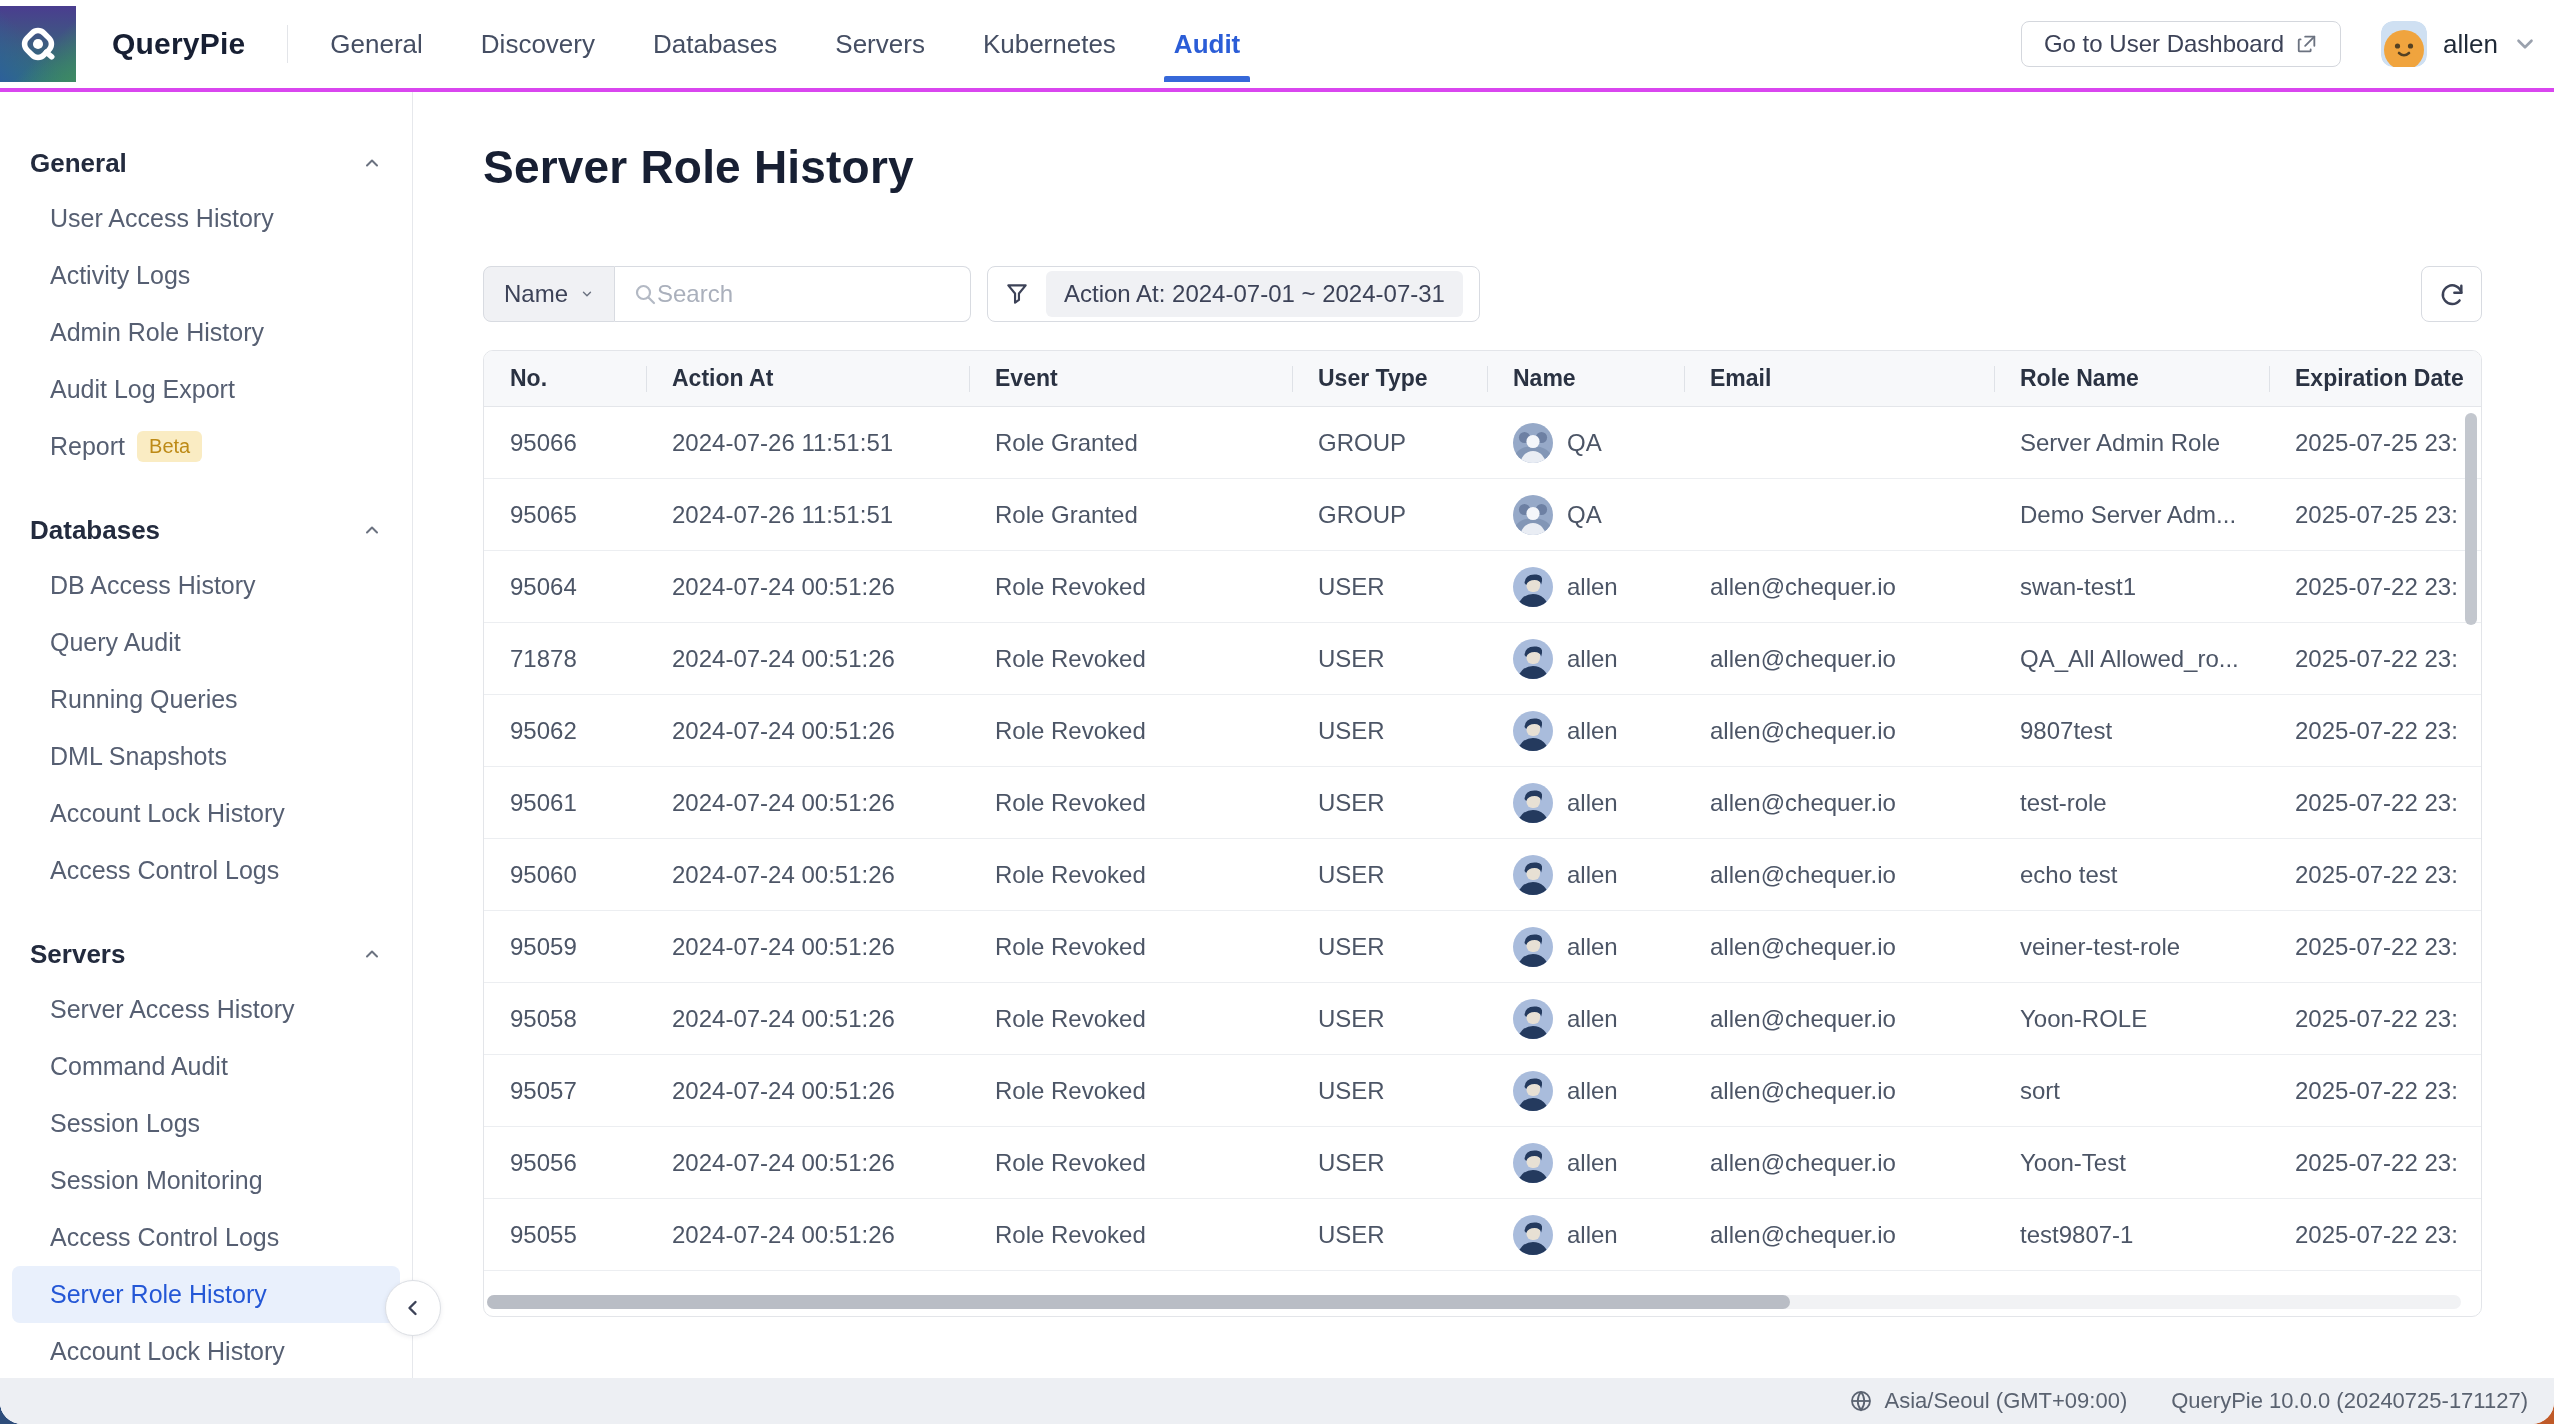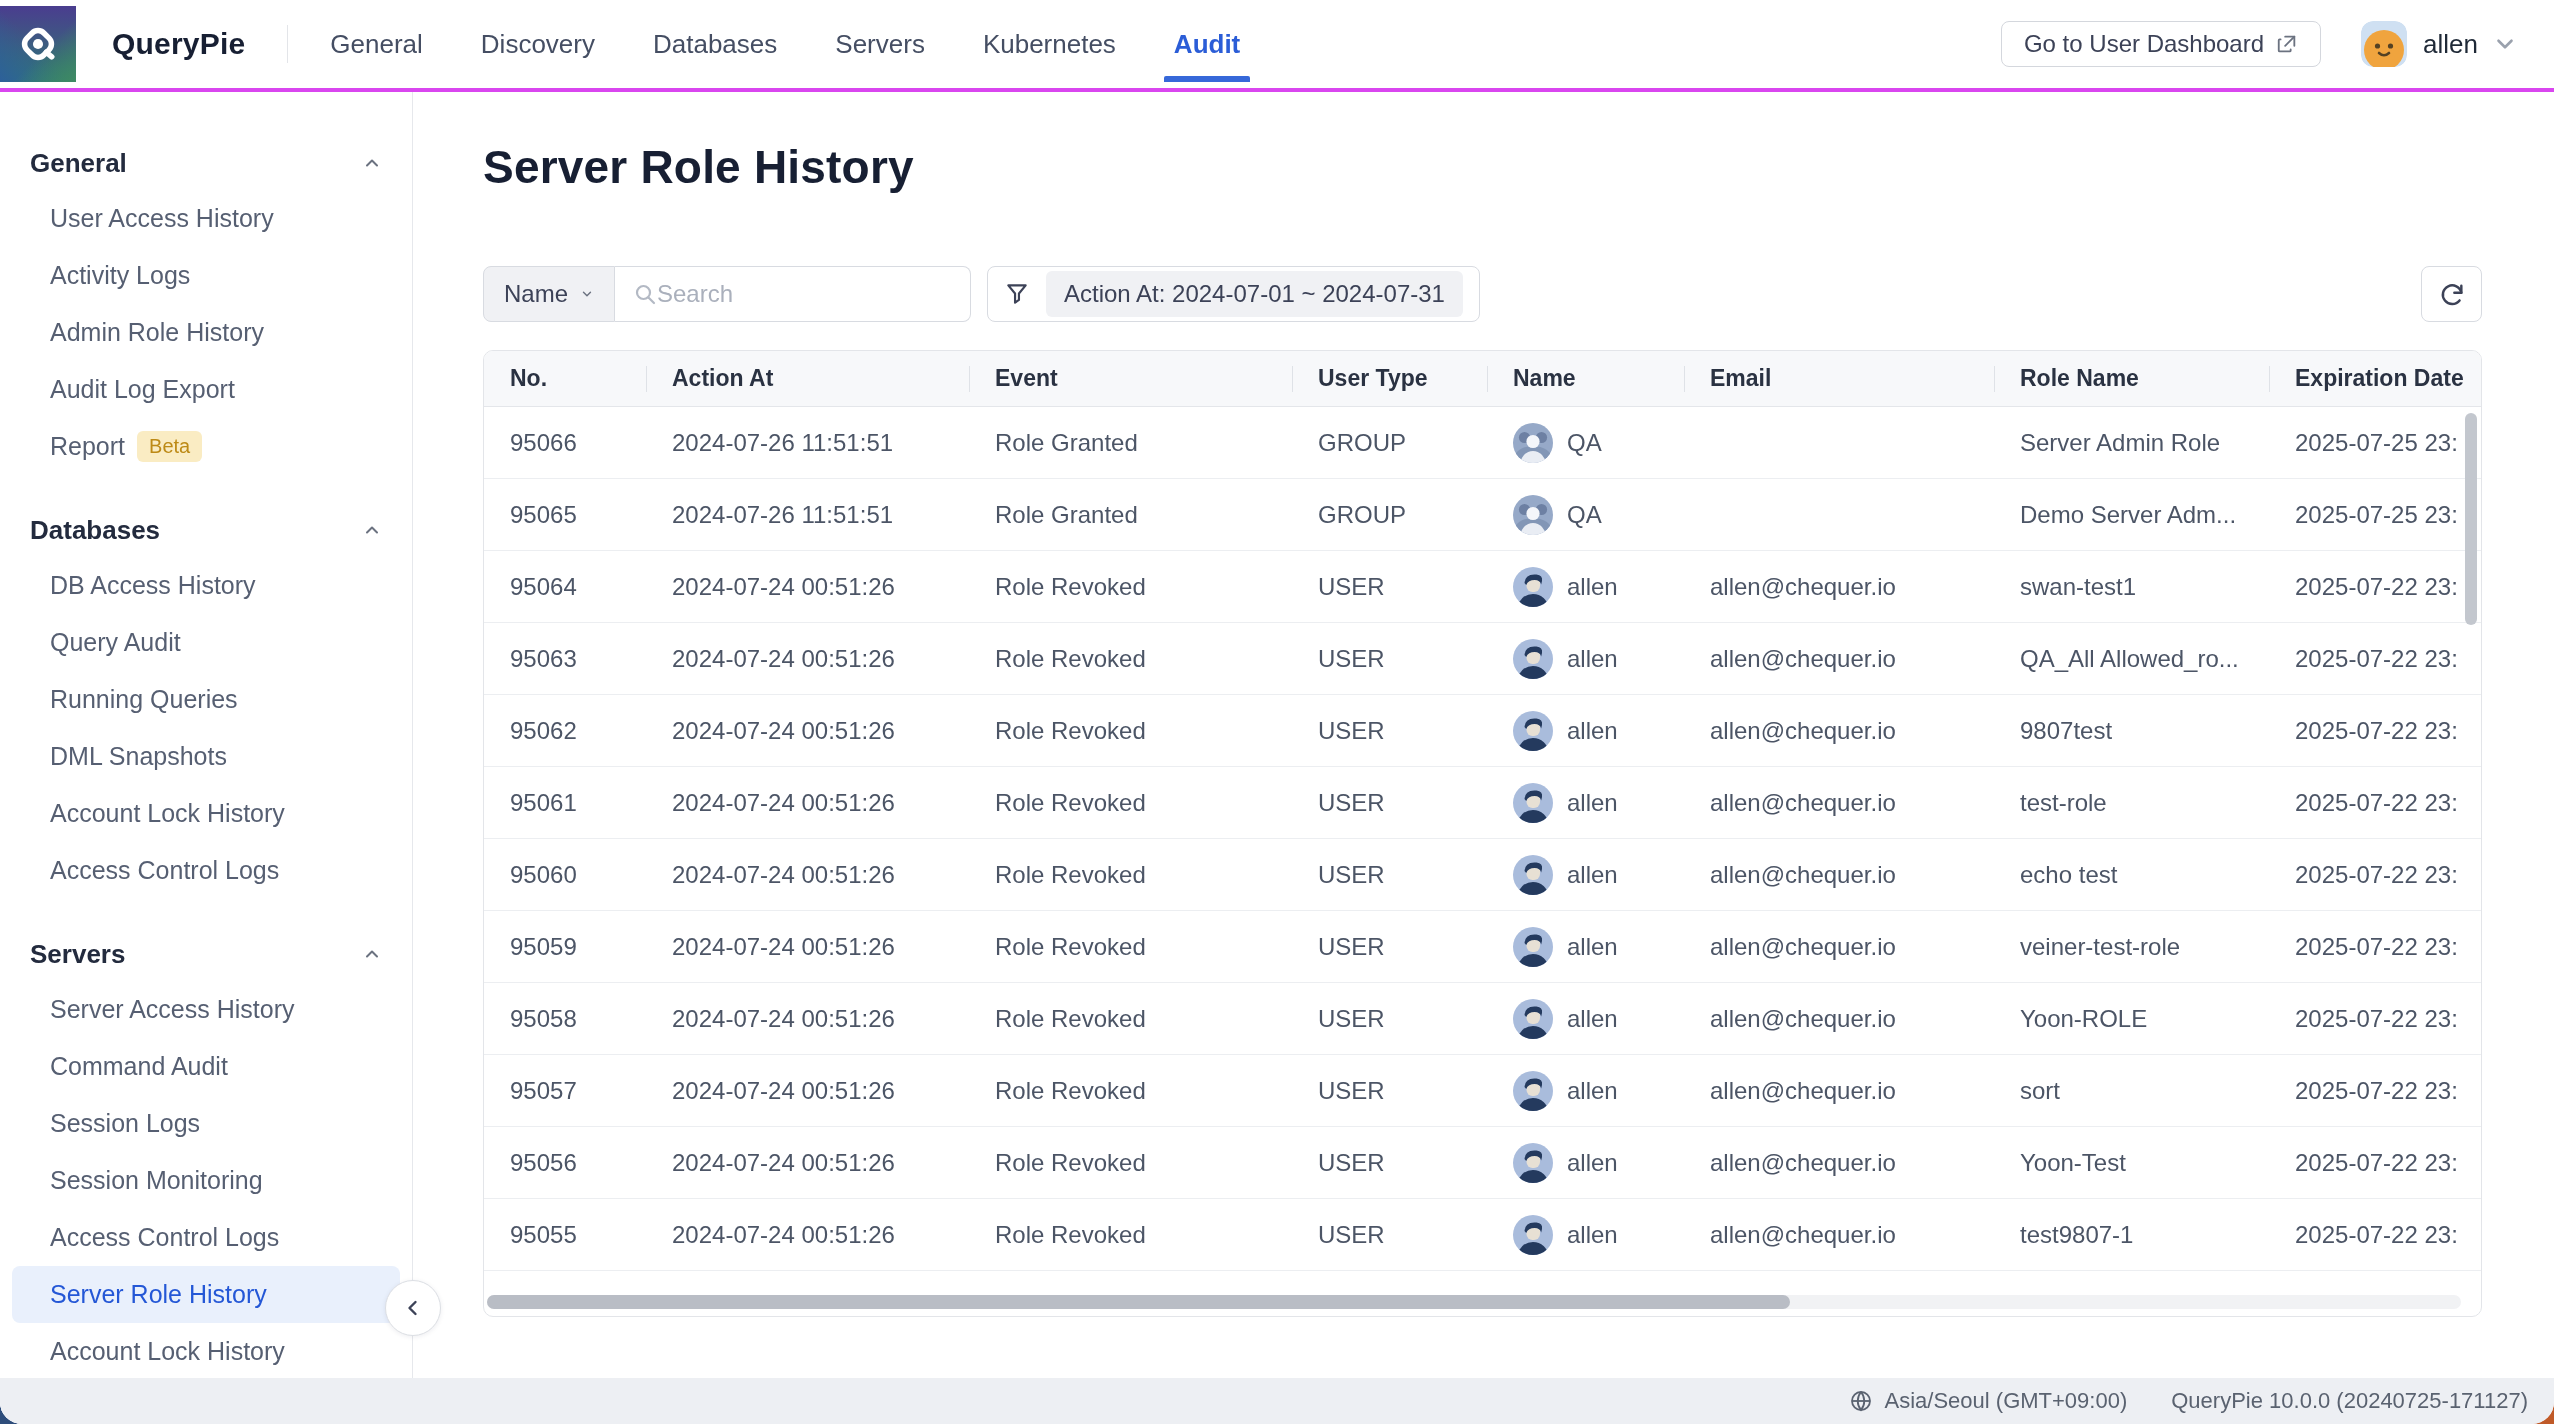--- a/index.html
+++ b/index.html
@@ -33,21 +33,21 @@
   .nav { display: flex; align-items: stretch; gap: 58px; height: 76px; }
   .nav-tab {
     display: flex; align-items: center; font-size: 26px; color: #454e63;
     cursor: pointer; position: relative; font-weight: 500;
   }
   .nav-tab.active { color: #2b5dd7; font-weight: 600; }
   .nav-tab.active::after {
     content: ""; position: absolute; left: -10px; right: -10px; bottom: 0;
     height: 6px; background: #3668d9; border-radius: 2px 2px 0 0;
   }
-  .top-right { margin-left: auto; display: flex; align-items: center; padding-right: 36px; }
+  .top-right { margin-left: auto; display: flex; align-items: center; padding-right: 16px; }
   .dash-btn {
     display: flex; align-items: center; gap: 12px; height: 46px; padding: 0 22px;
     background: #fff; border: 1px solid #d4d7dd; border-radius: 8px;
     font-size: 24px; color: #3c4257; font-family: inherit; cursor: pointer;
   }
   .avatar-emoji { width: 46px; height: 46px; margin-left: 40px; border-radius: 12px; overflow: hidden; flex: 0 0 46px; }
   .user-name { margin-left: 16px; font-size: 26px; color: #1f2937; }
   .user-caret { margin-left: 14px; color: #9aa1ad; display: flex; }
 
   
@@ -447,21 +447,21 @@
         </svg>
       </span>
       <span class="nm">allen</span>
     </div>
     <div class="td c-email">allen@chequer.io</div>
     <div class="td c-role">swan-test1</div>
     <div class="td c-exp">2025-07-22 23:</div>
   </div>
 
   <div class="tr">
-    <div class="td c-no">95063</div>
+    <div class="td c-no">71878</div>
     <div class="td c-action">2024-07-24 00:51:26</div>
     <div class="td c-event">Role Revoked</div>
     <div class="td c-utype">USER</div>
     <div class="td name-cell">
 
       <span class="avatar av-user">
         <svg width="40" height="40" viewBox="0 0 40 40">
           <defs>
                       <clipPath id="uclip">
                         <circle cx="20" cy="20" r="20"></circle>

